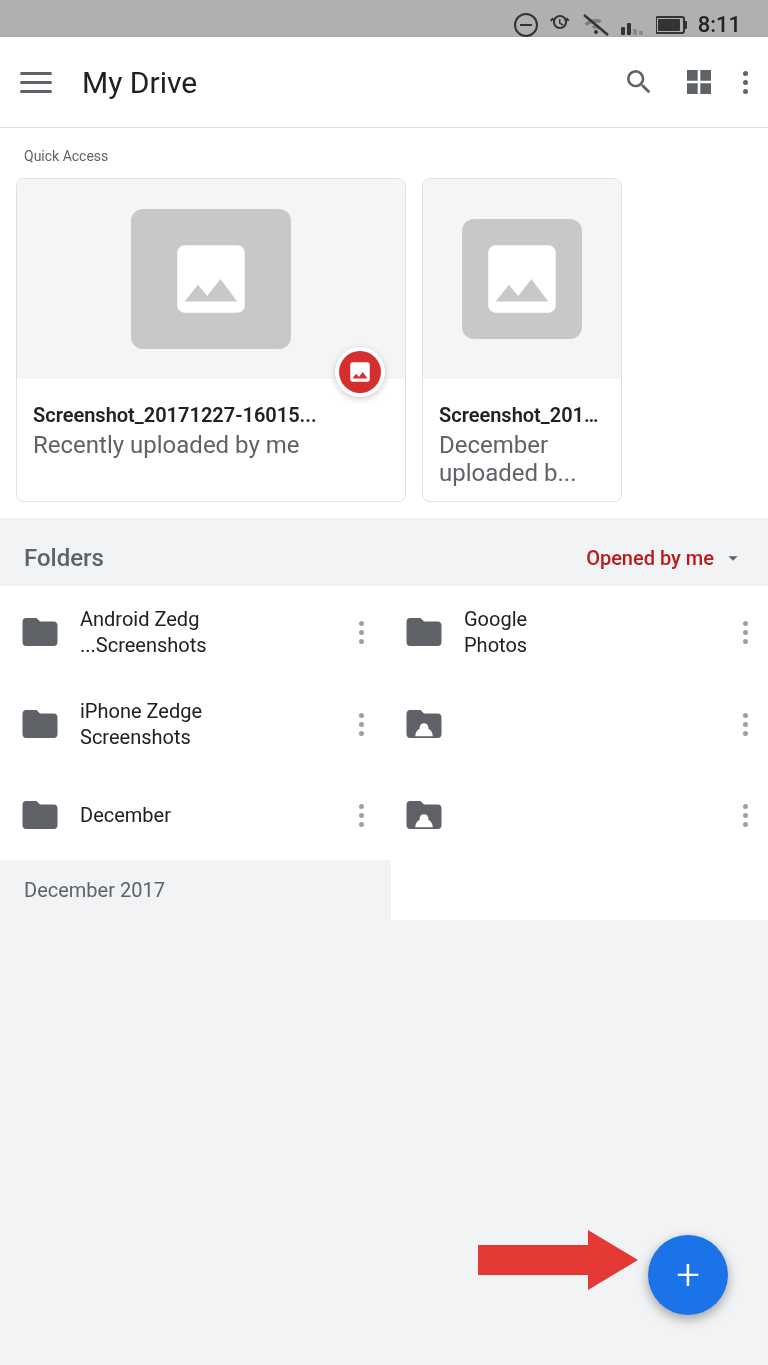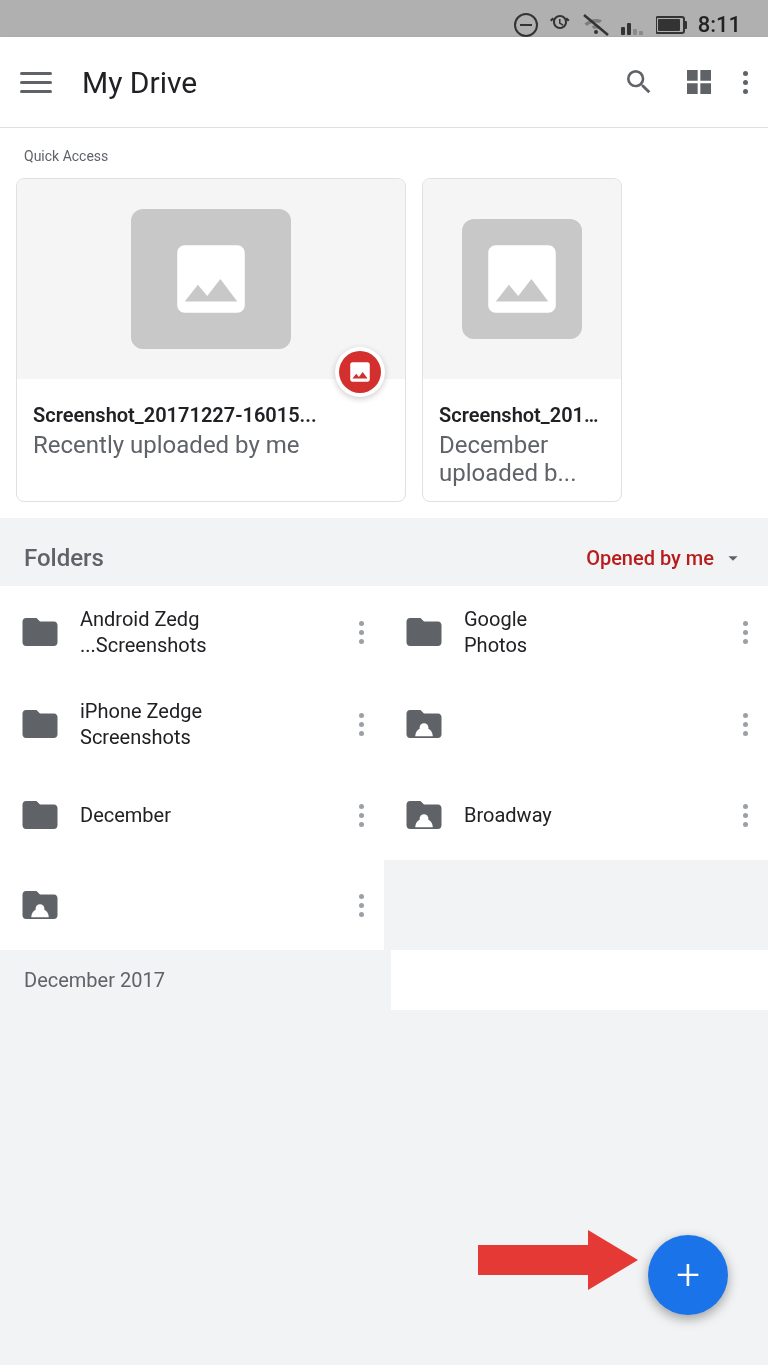--- a/index.html
+++ b/index.html
@@ -494,44 +494,29 @@
       </svg>
     </div>
     <div class="file-name">December</div>
     <div class="file-more">
       <div class="dot"></div>
         <div class="dot"></div>
         <div class="dot"></div>
     </div>
   </div>
 
+
   <div class="file-item">
     <div class="file-icon">
       <svg width="42" height="42" viewBox="0 0 24 24" fill="#5f6368">
         <path d="M10 4H4c-1.1 0-2 .9-2 2v12c0 1.1.9 2 2 2h16c1.1 0 2-.9 2-2V8c0-1.1-.9-2-2-2h-8l-2-2z"></path>
         <circle cx="12" cy="14" r="2.5" fill="#fff"></circle>
         <path d="M7 19c0-2.76 2.24-5 5-5s5 2.24 5 5" fill="#fff"></path>
       </svg>
     </div>
-    <div class="file-name">Broadway</div>
-    <div class="file-more">
-      <div class="dot"></div>
-        <div class="dot"></div>
-        <div class="dot"></div>
-    </div>
-  </div>
-
-  <div class="file-item">
-    <div class="file-icon">
-      <svg width="42" height="42" viewBox="0 0 24 24" fill="#5f6368">
-        <path d="M10 4H4c-1.1 0-2 .9-2 2v12c0 1.1.9 2 2 2h16c1.1 0 2-.9 2-2V8c0-1.1-.9-2-2-2h-8l-2-2z"></path>
-        <circle cx="12" cy="14" r="2.5" fill="#fff"></circle>
-        <path d="M7 19c0-2.76 2.24-5 5-5s5 2.24 5 5" fill="#fff"></path>
-      </svg>
-    </div>
     <div class="file-name"></div>
     <div class="file-more">
       <div class="dot"></div>
         <div class="dot"></div>
         <div class="dot"></div>
     </div>
   </div>
 
 
 </div>

